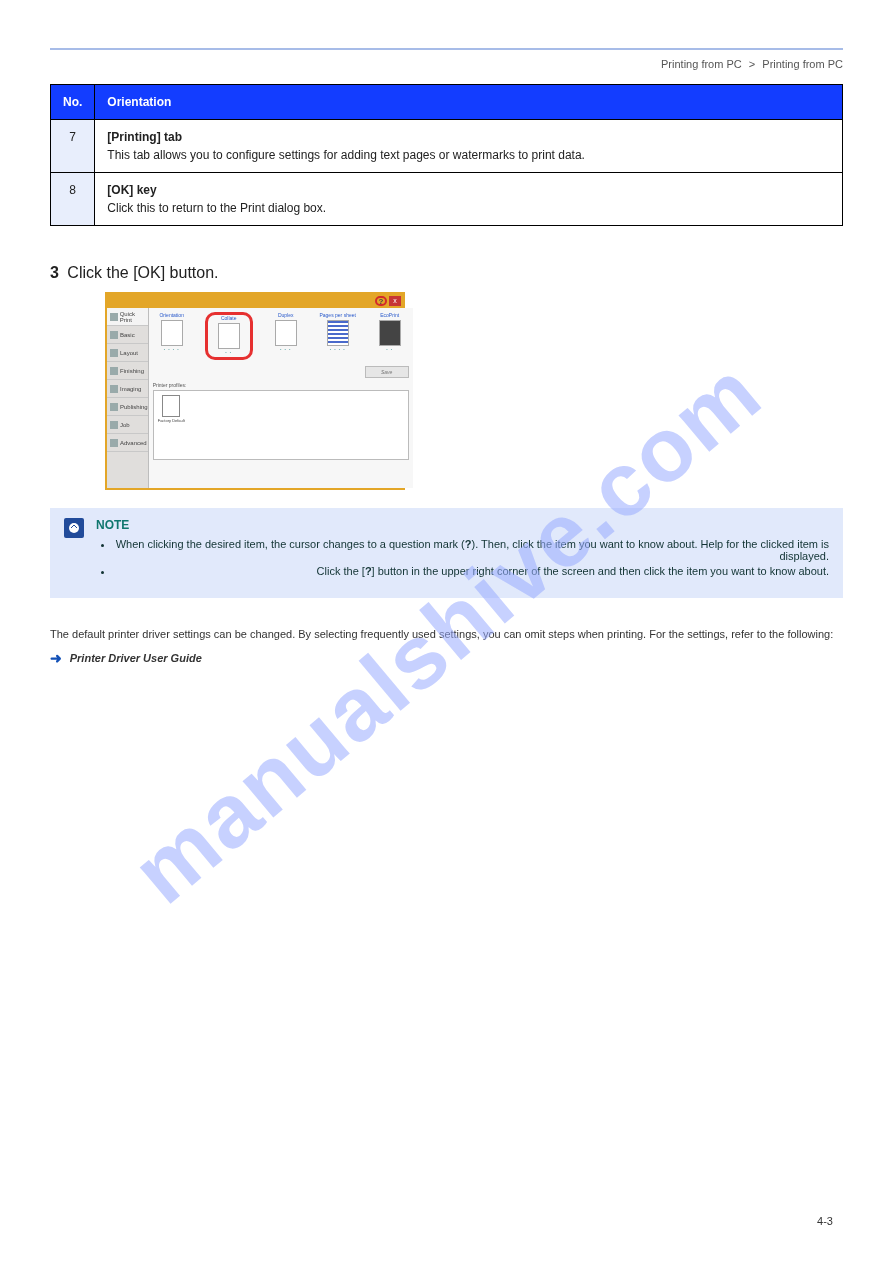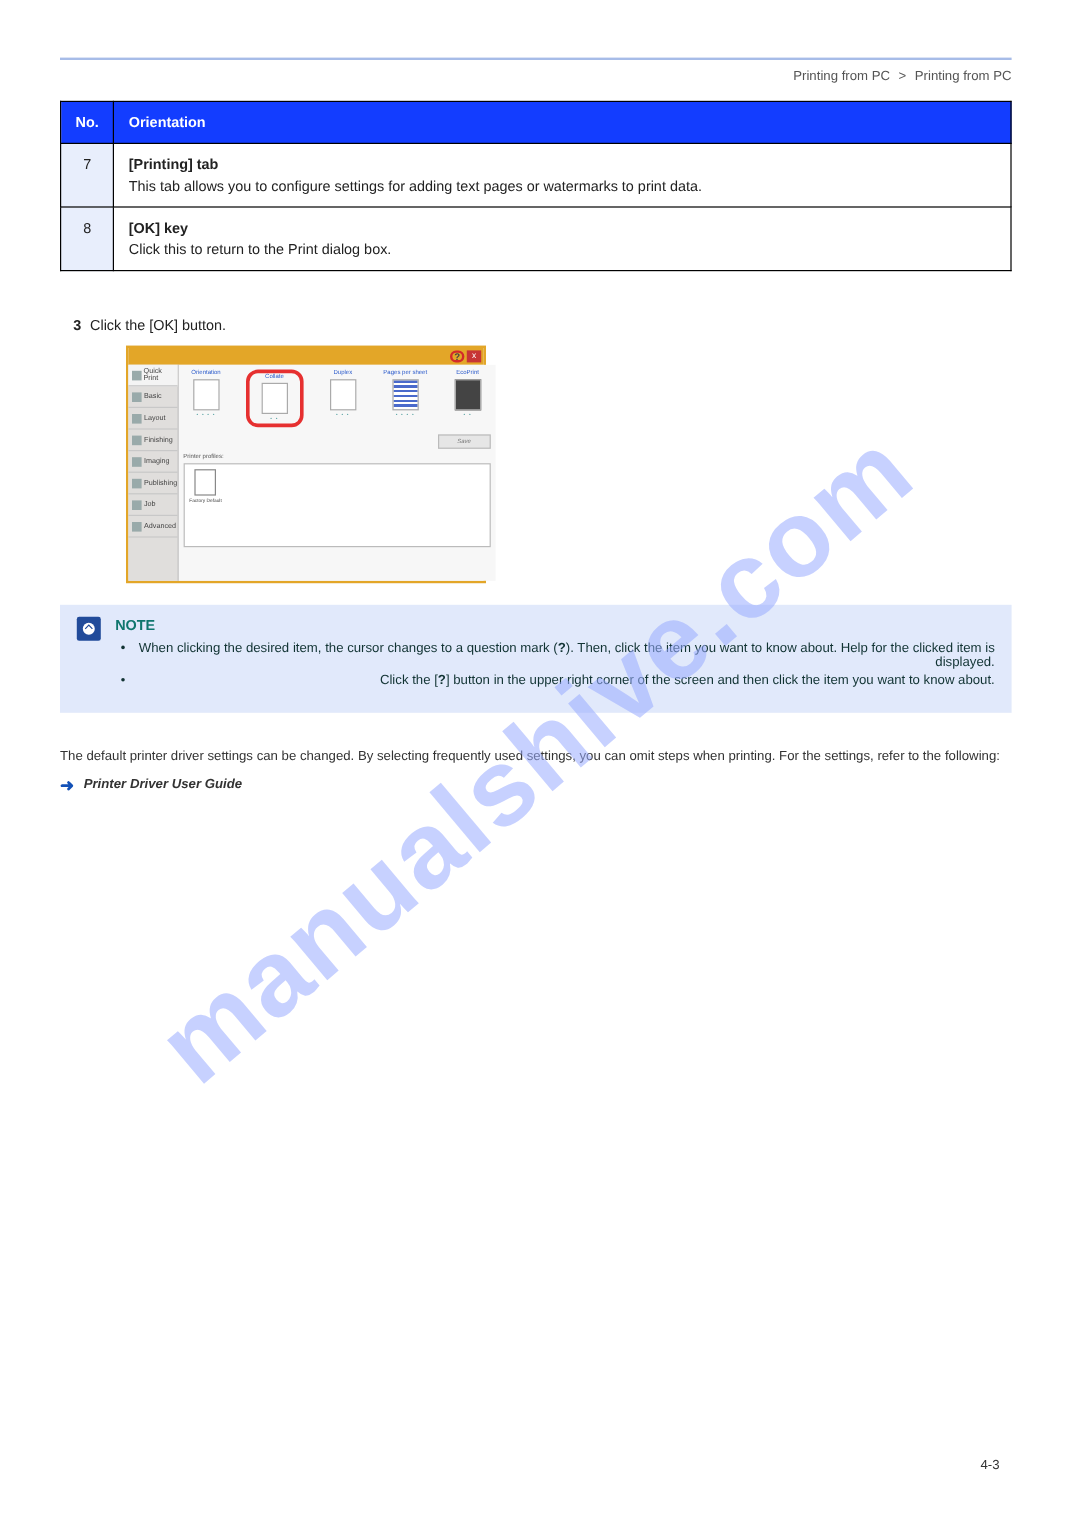--- a/index.html
+++ b/index.html
@@ -10,21 +10,21 @@
   .breadcrumb .sep { margin: 0 4px; }
 
   table.info { width: 100%; border-collapse: collapse; margin-bottom: 38px; }
   table.info th, table.info td { border: 1px solid #000; padding: 10px 12px; font-size: 12px; text-align: left; vertical-align: top; }
   table.info thead th { background: #133dff; color: #fff; font-weight: bold; }
   table.info thead th:first-child { width: 40px; text-align: center; }
   table.info tbody td:first-child { background: #e8eefc; text-align: center; font-weight: normal; width: 40px; }
   table.info tbody td .h { font-weight: bold; }
   table.info tbody td .d { display: block; margin-top: 4px; }
 
-  .step-line { font-size: 12px; margin-bottom: 10px; margin-left: 11px; }
+  .step-line { font-size: 16px; margin-bottom: 10px; }
   .step-line .num { font-weight: bold; margin-right: 4px; }
 
   .screenshot { margin-left: 55px; margin-bottom: 18px; width: 300px; height: 198px; border: 2px solid #e3a628; background: #f1f0ee; position: relative; }
   .ss-titlebar { height: 14px; background: #e3a628; display: flex; justify-content: flex-end; align-items: center; padding-right: 2px; gap: 2px; }
   .ss-titlebar .q { width: 12px; height: 10px; background: #e3a628; border: 2px solid #d32a2a; border-radius: 6px; display: flex; align-items: center; justify-content: center; font-size: 8px; color: #444; font-weight: bold; }
   .ss-titlebar .x { width: 12px; height: 10px; background: #c73535; color: #fff; font-size: 7px; text-align: center; line-height: 10px; }
   .ss-body { display: flex; height: calc(100% - 14px); }
   .ss-side { width: 60px; background: #e0dedc; border-right: 1px solid #bdbdbd; display: flex; flex-direction: column; }
   .ss-tab { height: 18px; border-bottom: 1px solid #c8c8c8; font-size: 6px; display: flex; align-items: center; padding-left: 3px; gap: 2px; color: #444; }
   .ss-tab.active { background: #f4f4f4; }

